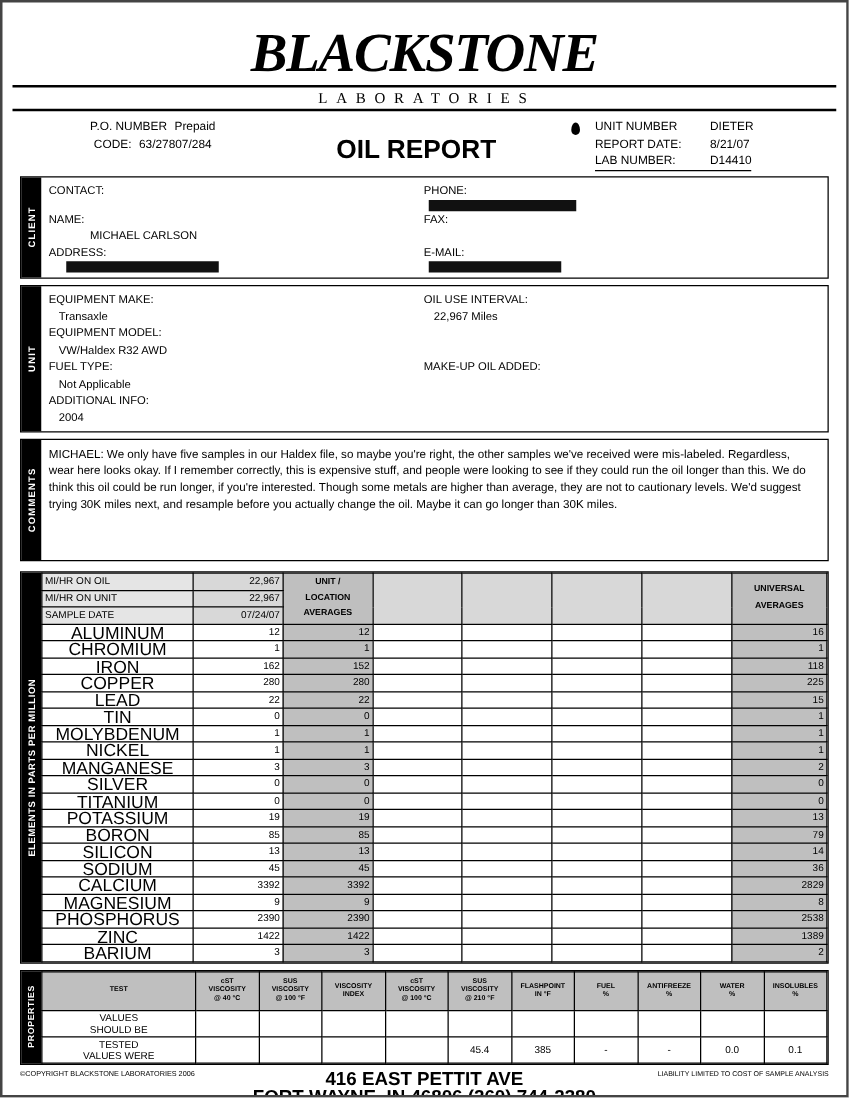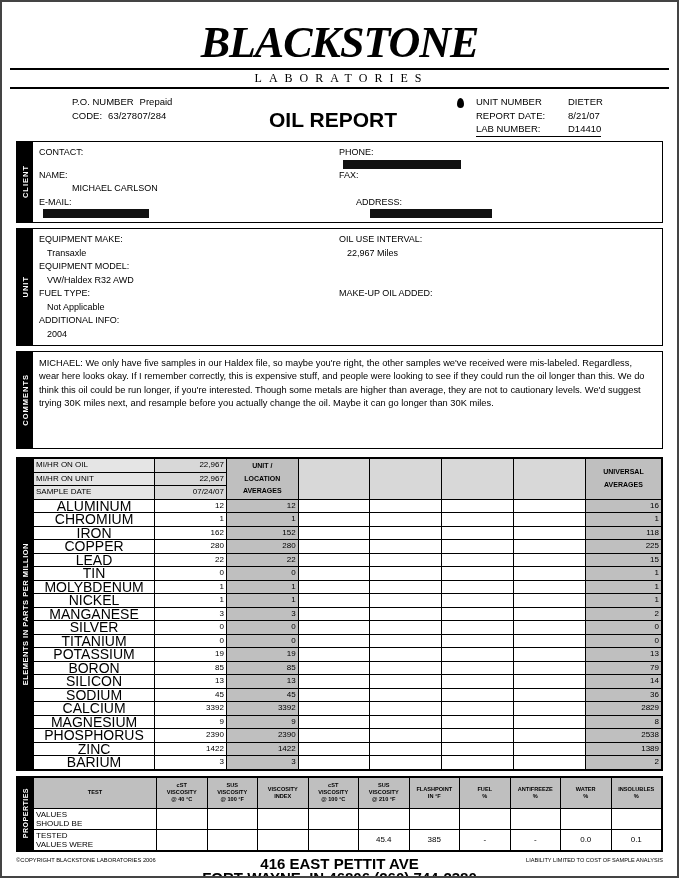--- a/index.html
+++ b/index.html
@@ -39,21 +39,21 @@
   .logo-drop{
     position:absolute;
     right:205px;top:88px;
     width:7px;height:10px;
     background:#000;
     border-radius:50% 50% 50% 50%/60% 60% 40% 40%;
   }
 
   
   .hdr{position:relative;height:46px;margin-top:6px;font-size:9.5px;}
-  .hdr .left{position:absolute;left:62px;top:0;}
+  .hdr .left{position:absolute;left:62px;top:0;text-align:center;}
   .hdr .right{position:absolute;left:466px;top:0;}
   .hdr .row{white-space:nowrap;line-height:13.5px;}
   .hdr .lbl{display:inline-block;}
   .hdr .val{display:inline-block;padding-left:6px;}
   .oil-report-title{
     position:absolute;left:0;right:13px;top:13px;
     text-align:center;
     font-size:21px;font-weight:bold;
     font-family:"Liberation Sans",sans-serif;
   }
@@ -108,21 +108,21 @@
   .prop-sec{margin:0 6px 3px 6px;display:flex;border:1px solid #000;}
   .prop-side{
     width:16px;flex:0 0 16px;background:#000;color:#fff;
     font-size:7px;font-weight:bold;display:flex;align-items:center;justify-content:center;
   }
   .prop-side span{writing-mode:vertical-rl;transform:rotate(180deg);white-space:nowrap;letter-spacing:.5px;}
   table.prop{border-collapse:collapse;width:100%;font-size:8px;table-layout:fixed;}
   table.prop td{border:1px solid #000;padding:0 2px;}
   .prop-head td{height:30px;font-size:5.6px;font-weight:bold;text-align:center;background:#bfbfbf;line-height:7px;}
   .prop-test{width:118px;font-size:12px;font-weight:bold;text-align:center;background:#fff;}
-  .prop-lbl{width:118px;font-size:8px;text-align:left;padding-right:6px;height:20px;}
+  .prop-lbl{width:118px;font-size:8px;text-align:center;padding-right:6px;height:20px;}
   .prop-cell{text-align:center;height:20px;}
 
   
   .footer{position:relative;margin:0 6px;height:42px;}
   .copy{position:absolute;left:0;top:2px;font-size:5.8px;}
   .liab{position:absolute;right:0;top:2px;font-size:5.6px;}
   .addr{text-align:center;font-size:15px;font-weight:bold;line-height:14px;padding-top:2px;}
 </style>
 </head>
 <body>
@@ -167,27 +167,27 @@
       <div class="kv-row">
         <div class="kv col-a">
               <span class="k">NAME:</span>
               <span class="v" style="padding-left:33px">MICHAEL CARLSON</span>
             </div>
         <div class="kv col-b">
               <span class="k">FAX:</span>
             </div>
       </div>
       <div class="kv-row">
+        <div class="kv col-a">
+              <span class="k">ADDRESS:</span>
+              <span class="redact" style="width:122px;margin-left:14px;"></span>
+            </div>
         <div class="kv col-b">
               <span class="k">E-MAIL:</span>
               <span class="redact" style="width:106px"></span>
-            </div>
-        <div class="kv col-a">
-              <span class="k">ADDRESS:</span>
-              <span class="redact" style="width:122px;margin-left:14px;"></span>
             </div>
       </div>
     </div>
   </div>
 
   <div class="sec">
     <div class="sidebar">
           <span>UNIT</span>
         </div>
     <div class="sec-body">

